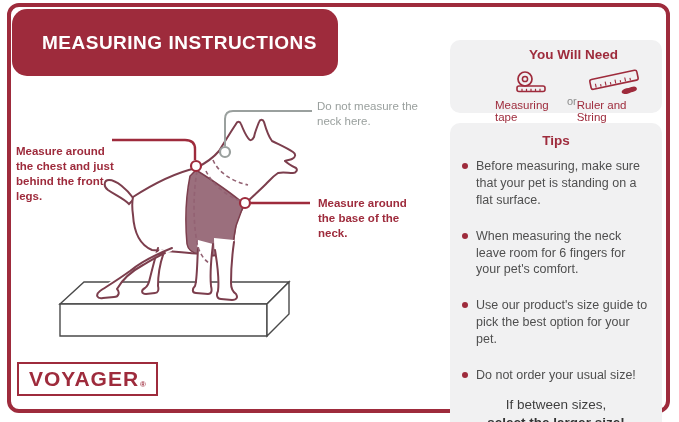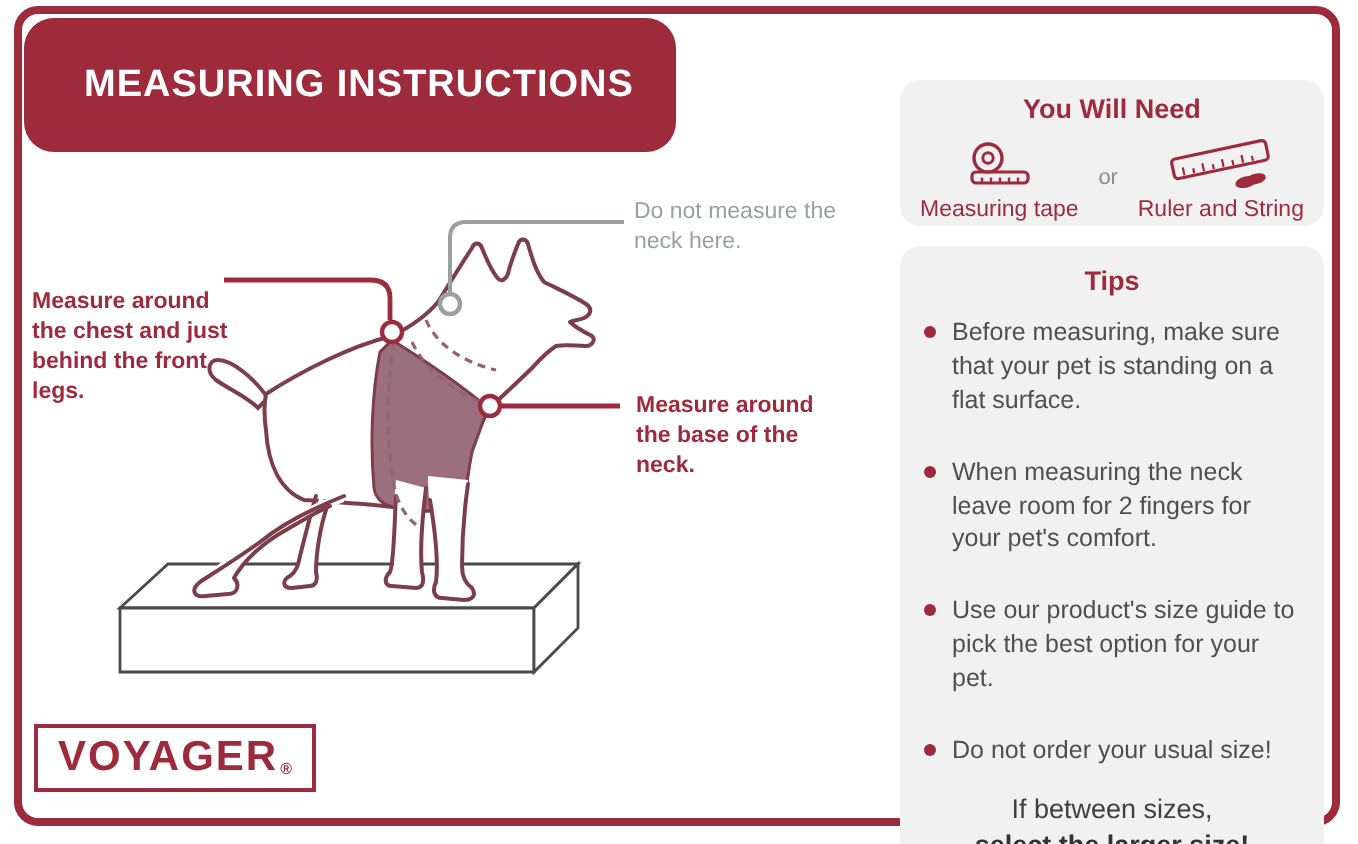--- a/index.html
+++ b/index.html
@@ -24,21 +24,21 @@
   .callout{position:absolute;font-size:11.5px;line-height:1.3;font-weight:600;}
   .callout.red{color:#9e2b3c;}
   .callout.gray{color:#9aa09e;font-weight:500;}
   .co-chest{left:16px;top:144px;width:102px;}
   .co-neck-warning{left:317px;top:99px;width:112px;}
   .co-neck-base{left:318px;top:196px;width:104px;}
   .panel{
     position:absolute;left:450px;width:212px;background:#f1f1f2;border-radius:10px;
     box-sizing:border-box;
   }
-  .panel-need{top:40px;height:73px;padding-top:7px;}
+  .panel-need{top:40px;height:73px;padding-top:7px;padding-left:35px;}
   .panel-tips{top:123px;height:356px;padding:10px 12px 8px 12px;}
   .panel-title{
     text-align:center;color:#9e2b3c;font-weight:700;font-size:13.5px;margin:0;
   }
   .need-row{
     display:flex;align-items:flex-end;justify-content:space-between;
     padding:4px 10px 0 10px;
   }
   .need-item{display:flex;flex-direction:column;align-items:center;}
   .need-label{color:#9e2b3c;font-size:11.5px;margin-top:2px;}
@@ -205,21 +205,21 @@
 
 <div class="panel panel-tips">
   <p class="panel-title">Tips</p>
   <ul class="tips-list">
     <li>
       <span class="bullet"></span>
       <span>Before measuring, make sure that your pet is standing on a flat surface.</span>
     </li>
     <li>
       <span class="bullet"></span>
-      <span>When measuring the neck leave room for 2 fingers for your pet's comfort.</span>
+      <span>When measuring the neck leave room for 6 fingers for your pet's comfort.</span>
     </li>
     <li>
       <span class="bullet"></span>
       <span>Use our product's size guide to pick the best option for your pet.</span>
     </li>
     <li>
       <span class="bullet"></span>
       <span>Do not order your usual size!</span>
     </li>
   </ul>

